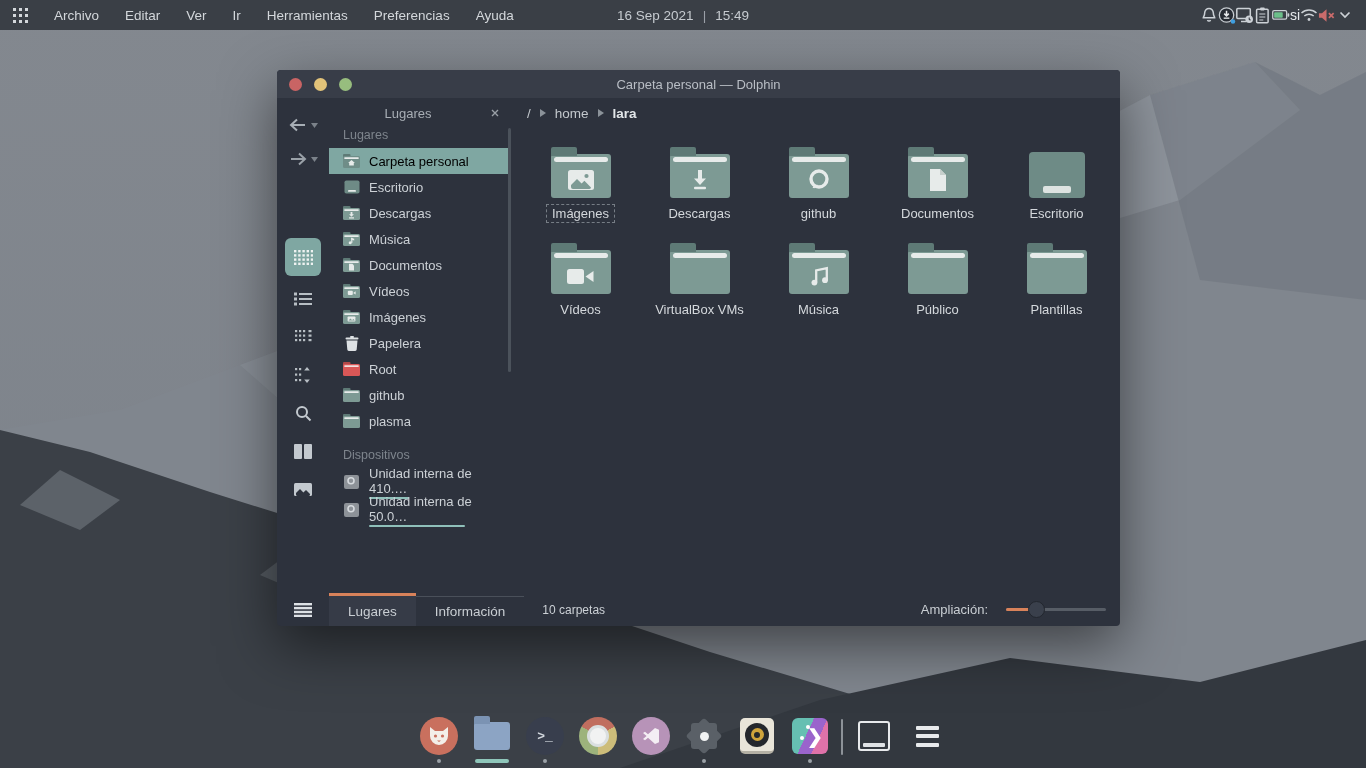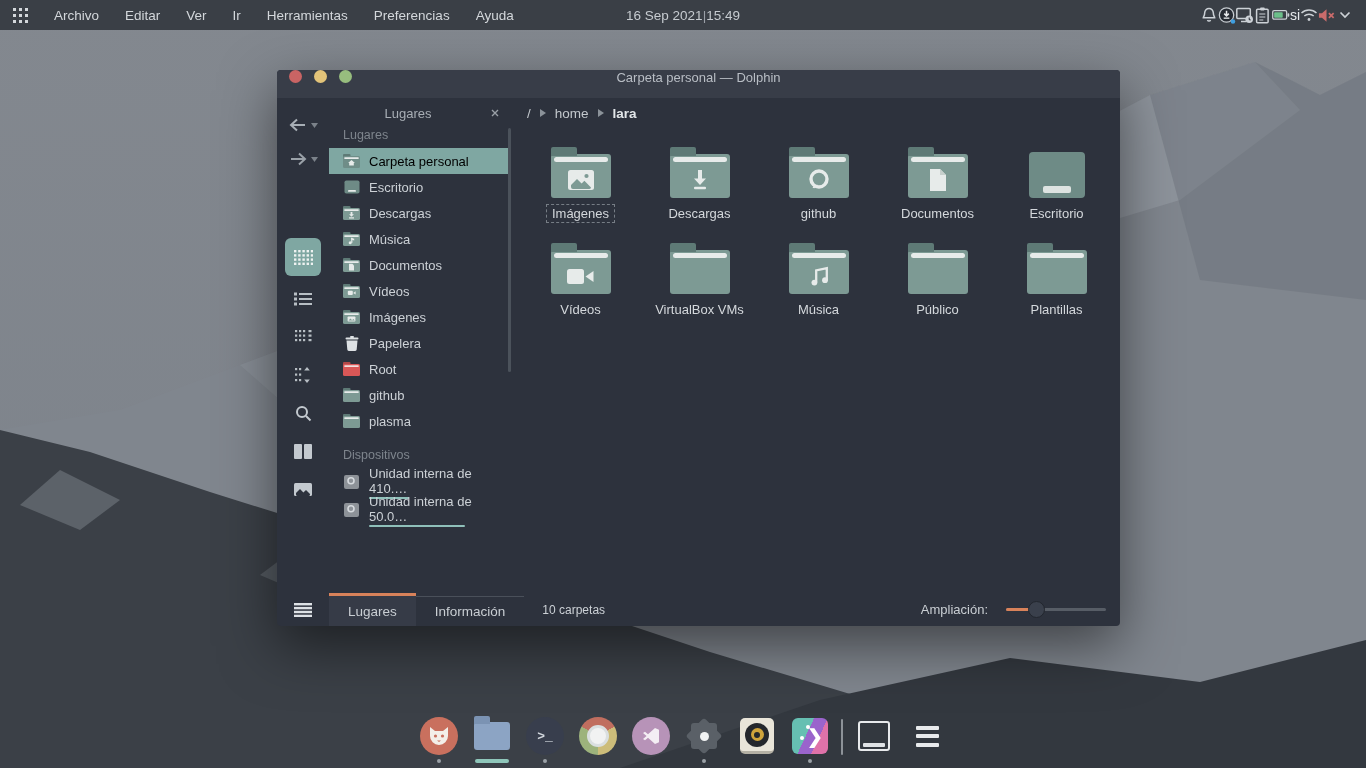--- a/index.html
+++ b/index.html
@@ -6,32 +6,32 @@
   html,body { width:1366px; height:768px; }
   body { font-family:"Liberation Sans", sans-serif; }
   .desktop { position:relative; width:1366px; height:768px; overflow:hidden; background:#7e838b; }
   .wallpaper { position:absolute; inset:0; z-index:0; }
 
   
   .menubar { position:absolute; top:0; left:0; right:0; height:30px; background:#3a3f46; z-index:60;
              display:flex; align-items:center; color:#d3d7db; font-size:13.5px; }
   .launcher { padding:0 13px; display:flex; align-items:center; cursor:pointer; }
   .menu-item { padding:0 13px; height:30px; display:flex; align-items:center; cursor:pointer; }
-  .clock { position:absolute; left:50%; transform:translateX(-50%); display:flex; color:#c6cbd0; }
+  .clock { position:absolute; left:50%; transform:translateX(-50%); display:flex; gap:9px; color:#c6cbd0; }
   .clock .sep { color:#9aa0a7; }
   .tray { margin-left:auto; display:flex; align-items:center; padding-right:12px; }
   .tray-ic { display:flex; align-items:center; justify-content:center; width:18px; height:18px; }
   .kbd-layout { font-size:14px; color:#e6e9ec; }
 
   
   .window { position:absolute; left:277px; top:70px; width:843px; height:556px; z-index:10;
             background:#2d323d; border-radius:4px; box-shadow:0 20px 55px rgba(0,0,0,.5);
             display:flex; flex-direction:column; }
   .titlebar { height:28px; background:#383d48; border-radius:4px 4px 0 0; position:relative;
-              display:flex; align-items:flex-start; flex:0 0 auto; }
+              display:flex; align-items:center; flex:0 0 auto; }
   .traffic { display:flex; gap:12px; padding-left:12px; z-index:2; }
   .light { width:13px; height:13px; border-radius:50%; }
   .title { position:absolute; left:0; right:0; text-align:center; color:#b9bec5; font-size:13px; }
 
   .window-body { flex:1 1 auto; display:flex; min-height:0; }
 
   
   .toolstrip { width:52px; flex:0 0 auto; display:flex; flex-direction:column; align-items:center; padding-top:10px; }
   .nav-row { display:flex; align-items:center; gap:4px; height:34px; cursor:pointer; }
   .viewbtns { margin-top:62px; display:flex; flex-direction:column; align-items:center; gap:8px; }

